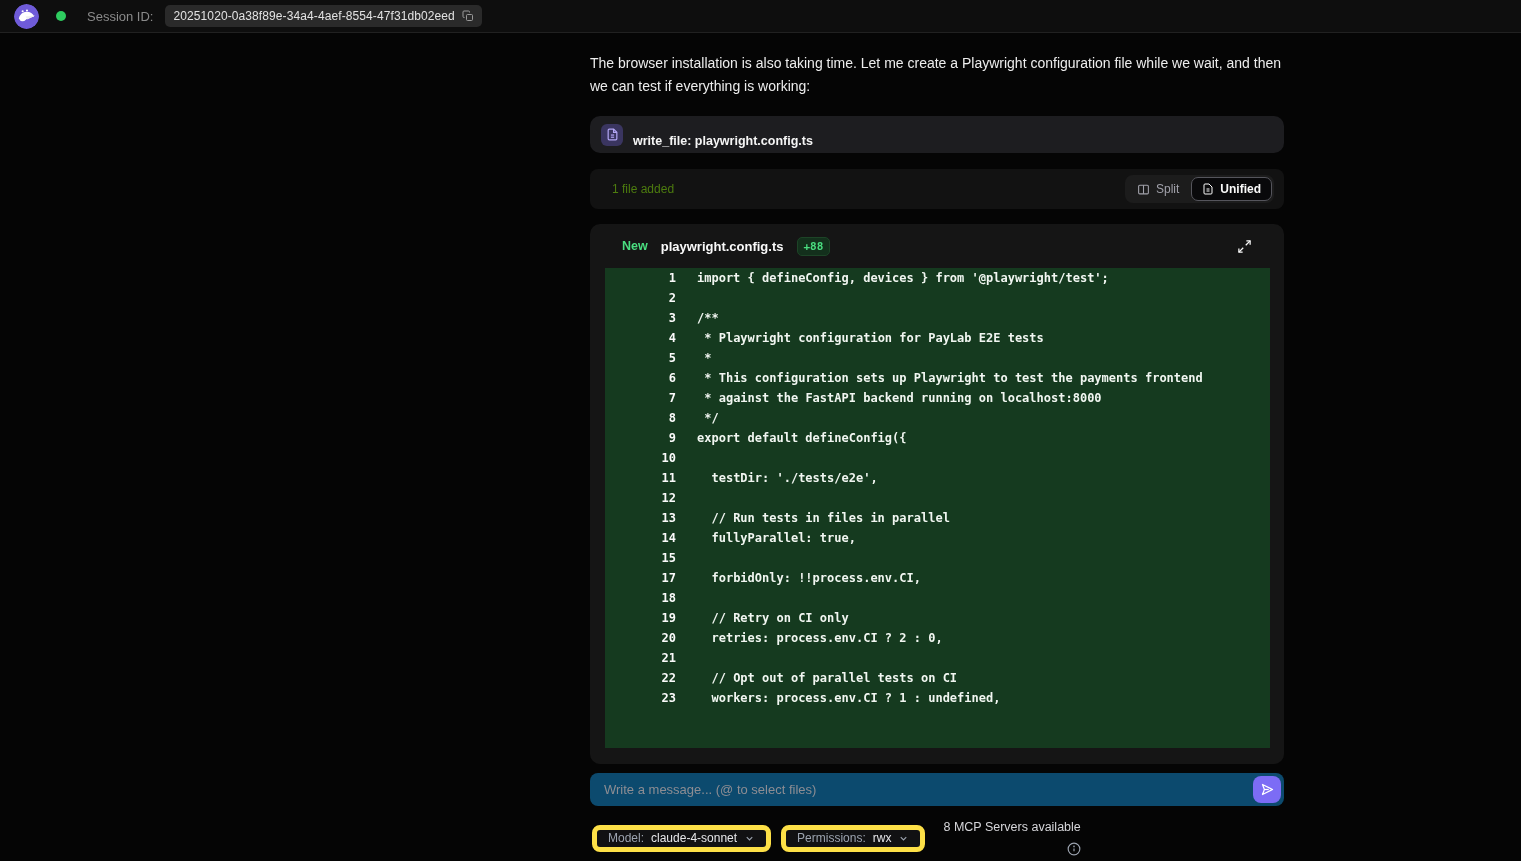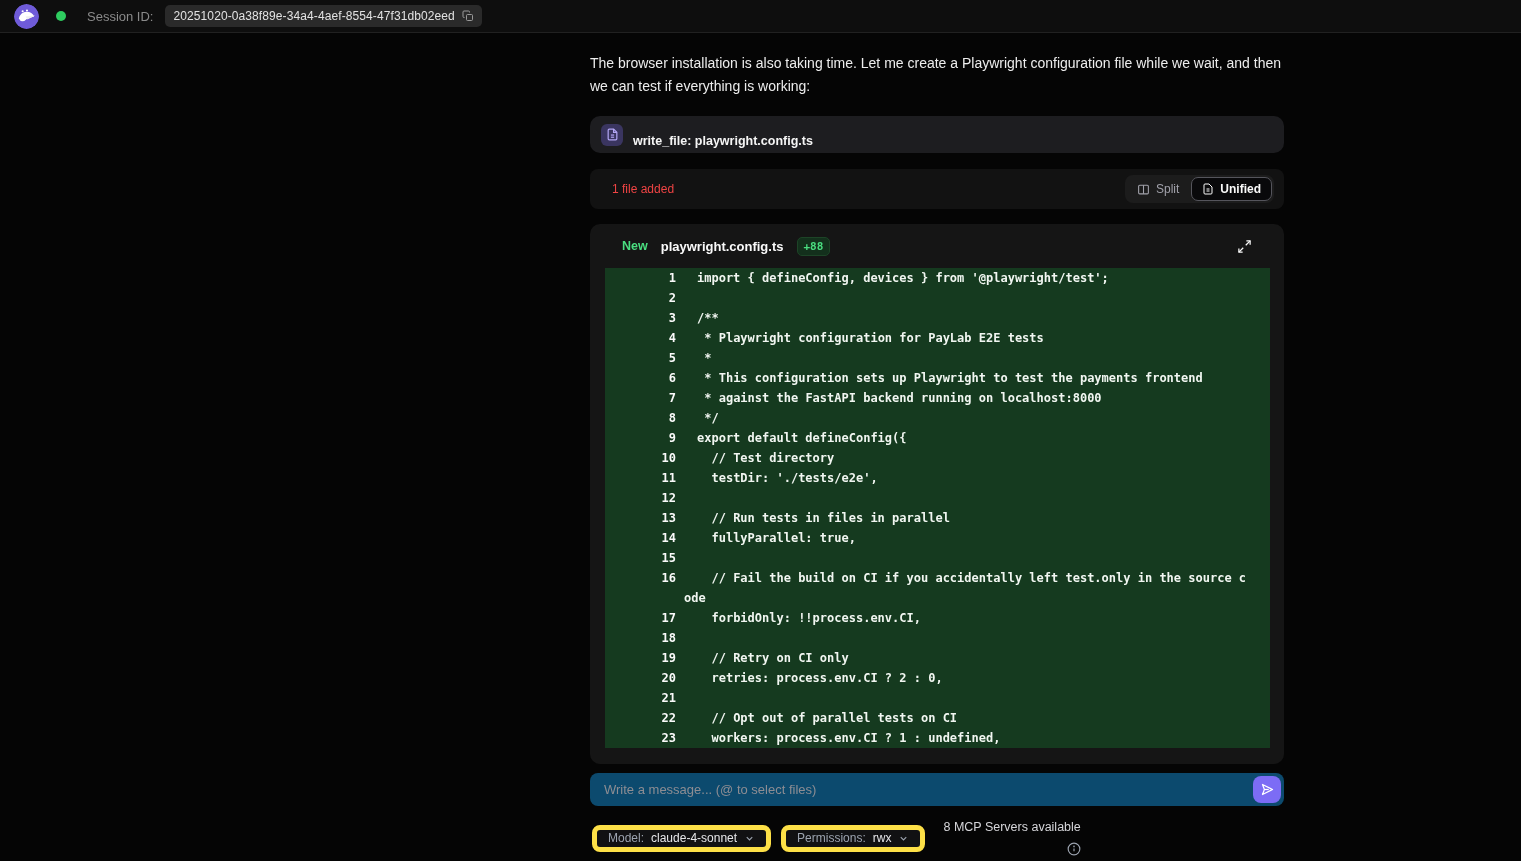--- a/index.html
+++ b/index.html
@@ -19,21 +19,21 @@
 
   .msg { margin-top:19px; font-size:14px; line-height:23px; color:#ededed; }
 
   
   .tool-card { margin-top:18px; height:37px; background:#1d1d20; border-radius:10px; display:flex; align-items:center; padding:0 11px; gap:10px; }
   .tool-ic { width:22px; height:22px; border-radius:6px; background:#3a3560; display:flex; align-items:center; justify-content:center; flex-shrink:0; }
   .tool-label { font-size:12.5px; font-weight:bold; color:#f5f5f5;margin-top:12px; }
 
   
   .diff-toolbar { margin-top:16px; height:40px; background:#121212; border-radius:8px; display:flex; align-items:center; justify-content:space-between; padding:0 10px 0 22px; }
-  .files-changed { font-size:12px; color:#ef4444; }
+  .files-changed { font-size:12px; color:#4d7c0f; }
   .seg-group { background:#1c1c1c; border-radius:8px; display:flex; align-items:flex-end; padding:2px; gap:2px; }
   .seg { display:flex; align-items:center; gap:6px; height:24px; padding:0 10px; border-radius:7px; font-size:12px; color:#a1a1aa; cursor:pointer; }
   .seg.active { background:#09090b; border:1px solid #55555c; color:#fafafa; font-weight:bold; }
 
   
   .diff-card { margin-top:15px; height:540px; background:#151515; border-radius:10px; overflow:hidden; }
   .diff-head { height:44px; display:flex; align-items:center; padding:0 32px; gap:13px; }
   .diff-status { font-size:12.5px; font-weight:bold; color:#4ade80; }
   .diff-file { font-size:13px; font-weight:bold; color:#fafafa; }
   .diff-badge { font-size:11px; font-weight:bold; font-family:"DejaVu Sans Mono",monospace; color:#4ade80; background:#13301c; border:1px solid #1d4427; border-radius:5px; padding:2px 6px; }
@@ -180,21 +180,20 @@
     <span class="ct"> */</span>
   </div>
 
   <div class="code-row">
     <span class="ln">9</span>
     <span class="ct">export default defineConfig({</span>
   </div>
 
   <div class="code-row">
     <span class="ln">10</span>
-    <span class="ct">  // Test directory</span>
   </div>
 
   <div class="code-row">
     <span class="ln">11</span>
     <span class="ct">  testDir: './tests/e2e',</span>
   </div>
 
   <div class="code-row">
     <span class="ln">12</span>
     <span class="ct"></span>
@@ -208,24 +207,20 @@
   <div class="code-row">
     <span class="ln">14</span>
     <span class="ct">  fullyParallel: true,</span>
   </div>
 
   <div class="code-row">
     <span class="ln">15</span>
     <span class="ct"></span>
   </div>
 
-  <div class="code-row">
-    <span class="ln">16</span>
-    <span class="ct">  // Fail the build on CI if you accidentally left test.only in the source code</span>
-  </div>
 
   <div class="code-row">
     <span class="ln">17</span>
     <span class="ct">  forbidOnly: !!process.env.CI,</span>
   </div>
 
   <div class="code-row">
     <span class="ln">18</span>
     <span class="ct"></span>
   </div>

